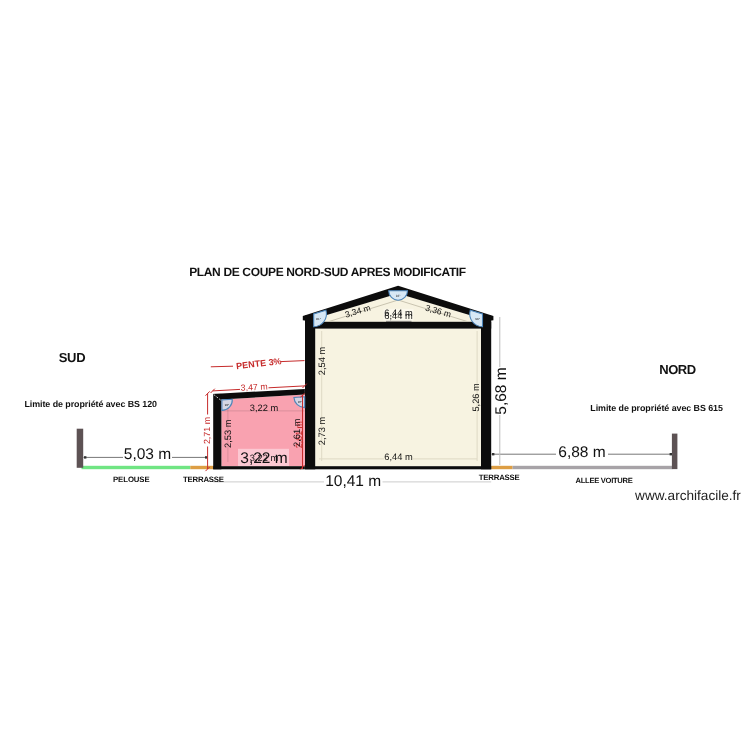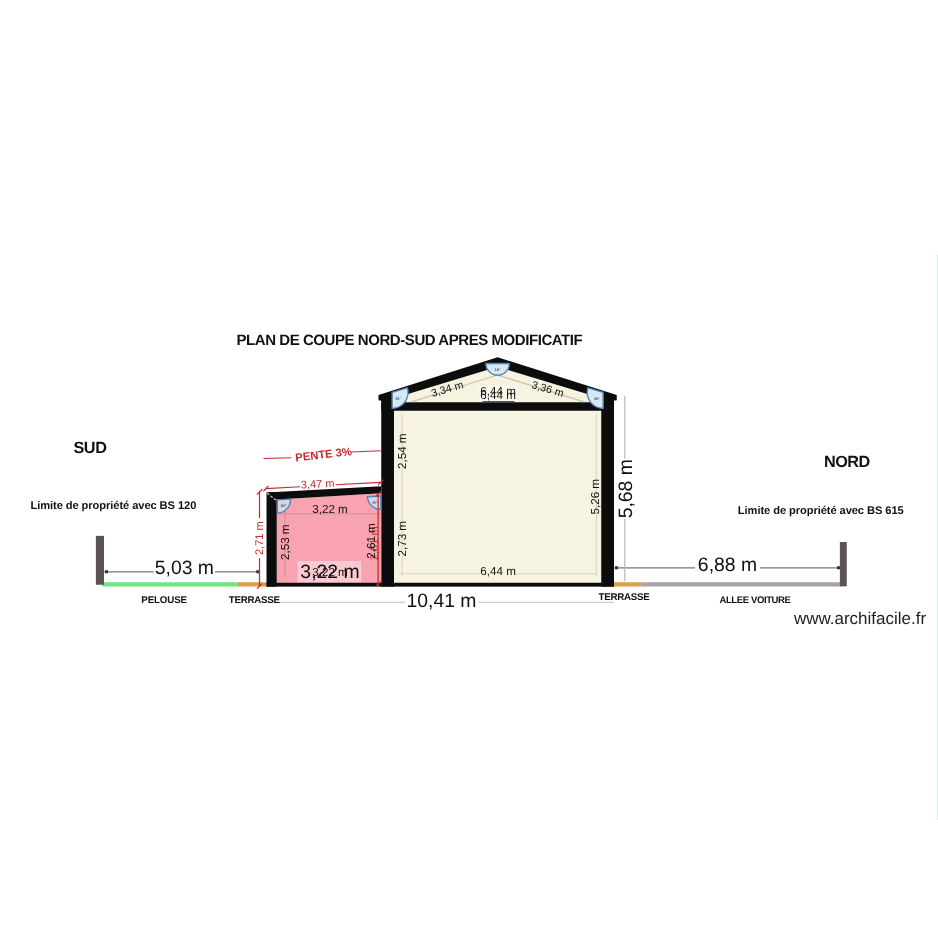--- a/index.html
+++ b/index.html
@@ -1,16 +1,16 @@
 <!DOCTYPE html>
 <html><head>
 <meta charset="utf-8">
 <style>
   html,body{margin:0;padding:0;background:#ffffff;}
-  .page{position:relative;width:750px;height:656px;background:#22c55e;overflow:hidden;}
+  .page{position:relative;width:750px;height:656px;background:#e5e5e5;overflow:hidden;}
   svg text{font-family:"Liberation Sans", sans-serif;text-rendering:geometricPrecision;}
 </style>
 </head>
 <body>
 <div class="page">
 <svg width="750" height="750" viewBox="0 0 750 750">
 
   <rect x="0" y="0" width="750" height="750" fill="#ffffff"></rect>
 
   <text x="327.5" y="275.8" font-size="12" letter-spacing="-0.35" font-weight="bold" fill="#111" text-anchor="middle">PLAN DE COUPE NORD-SUD APRES MODIFICATIF</text>

